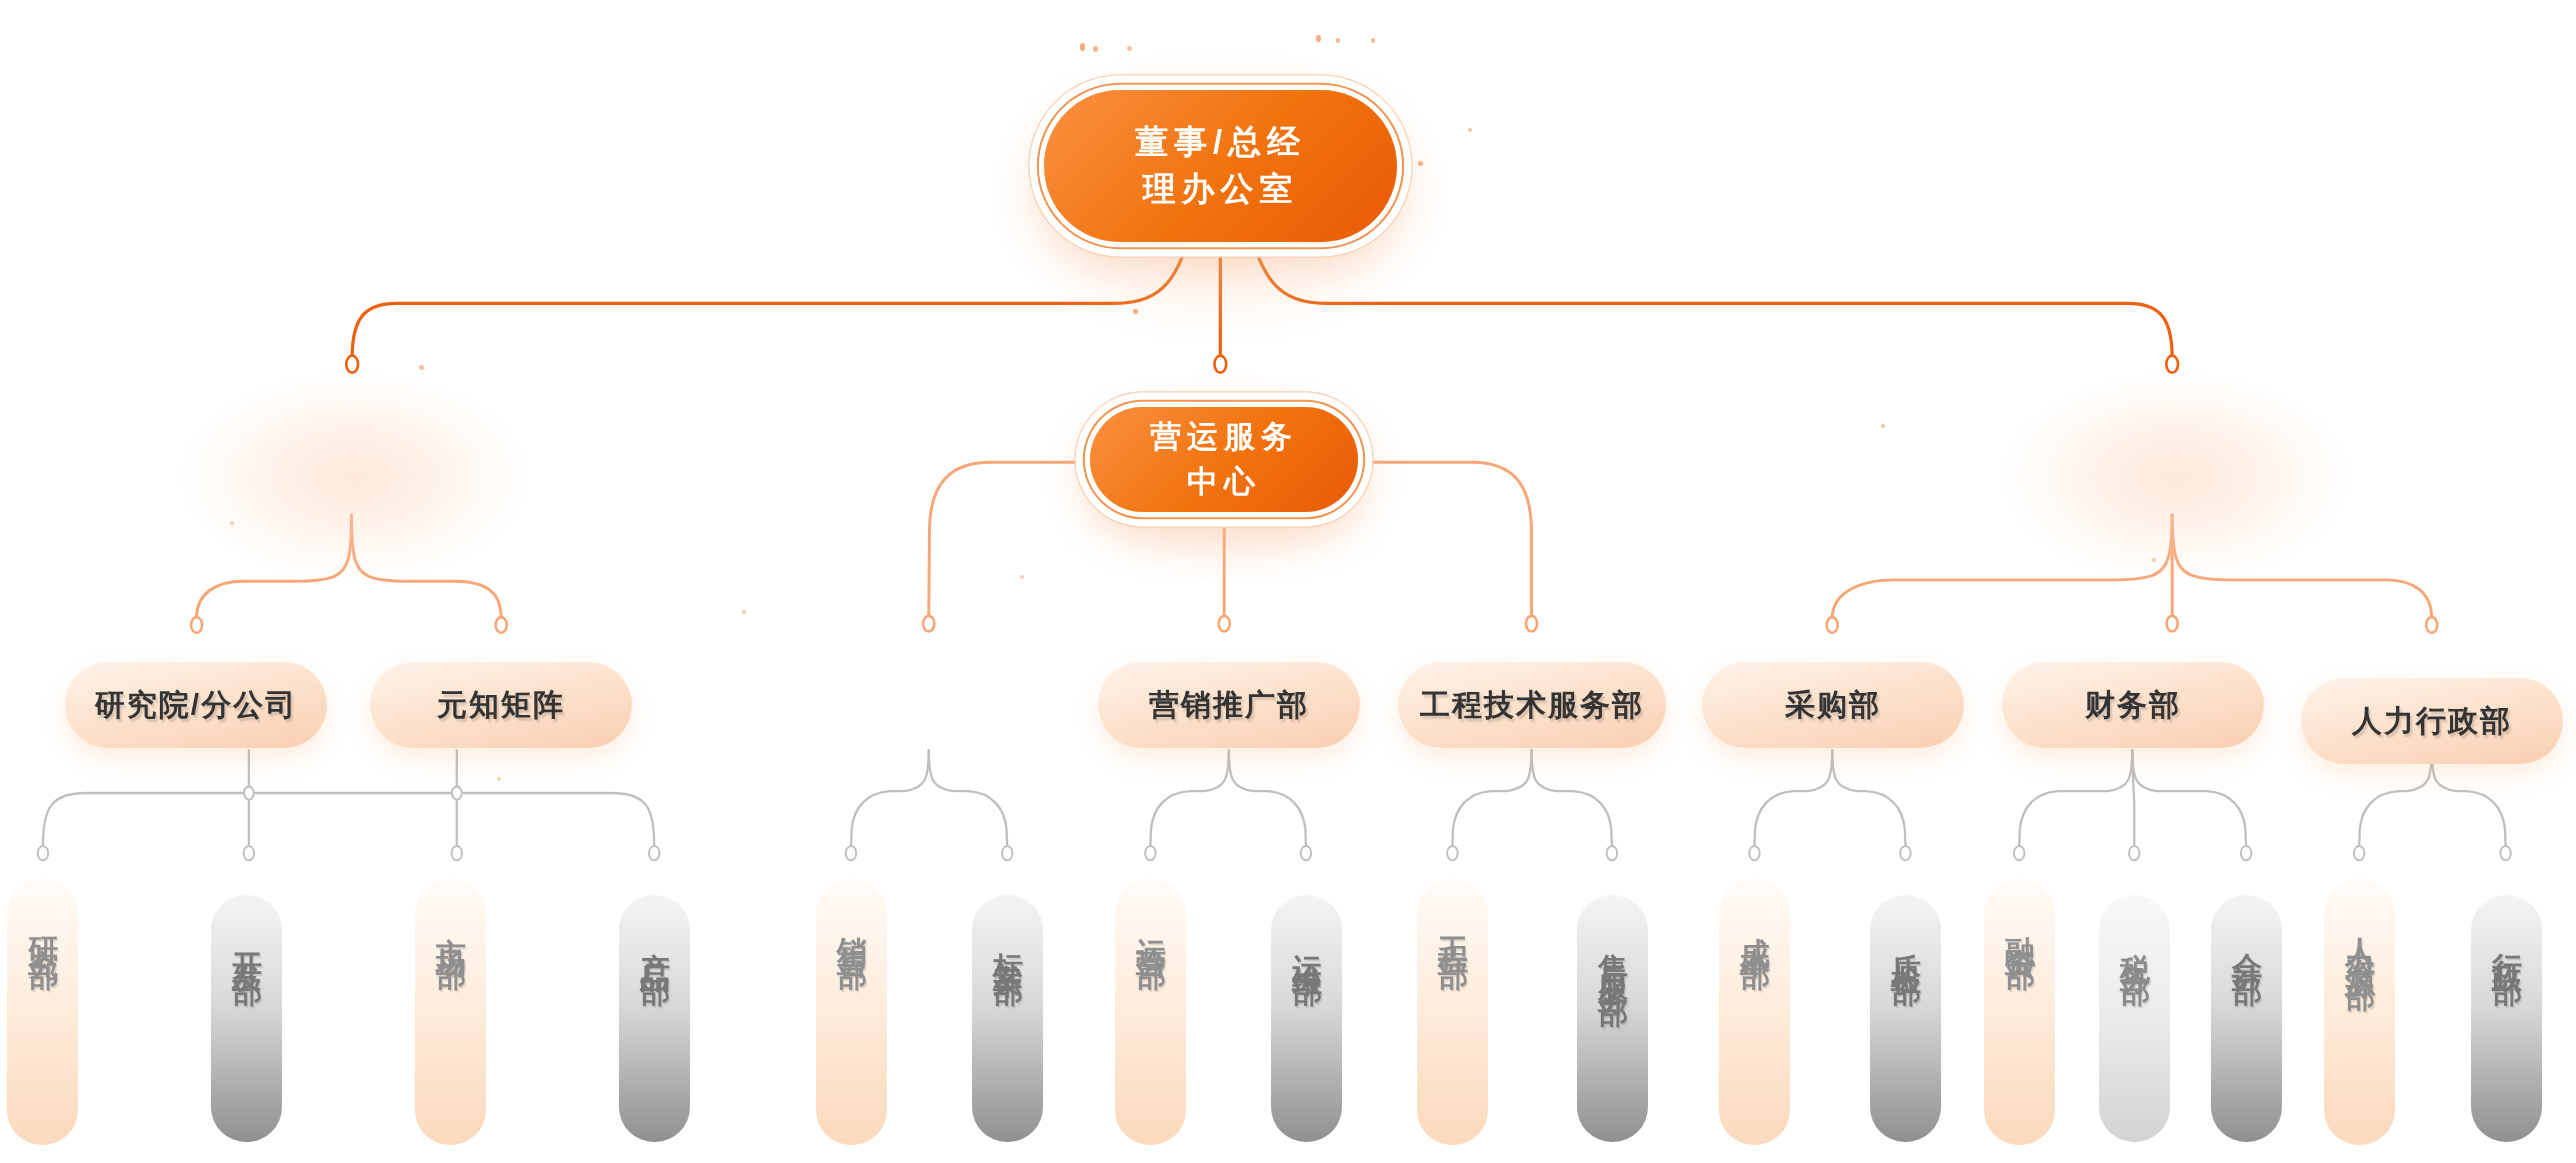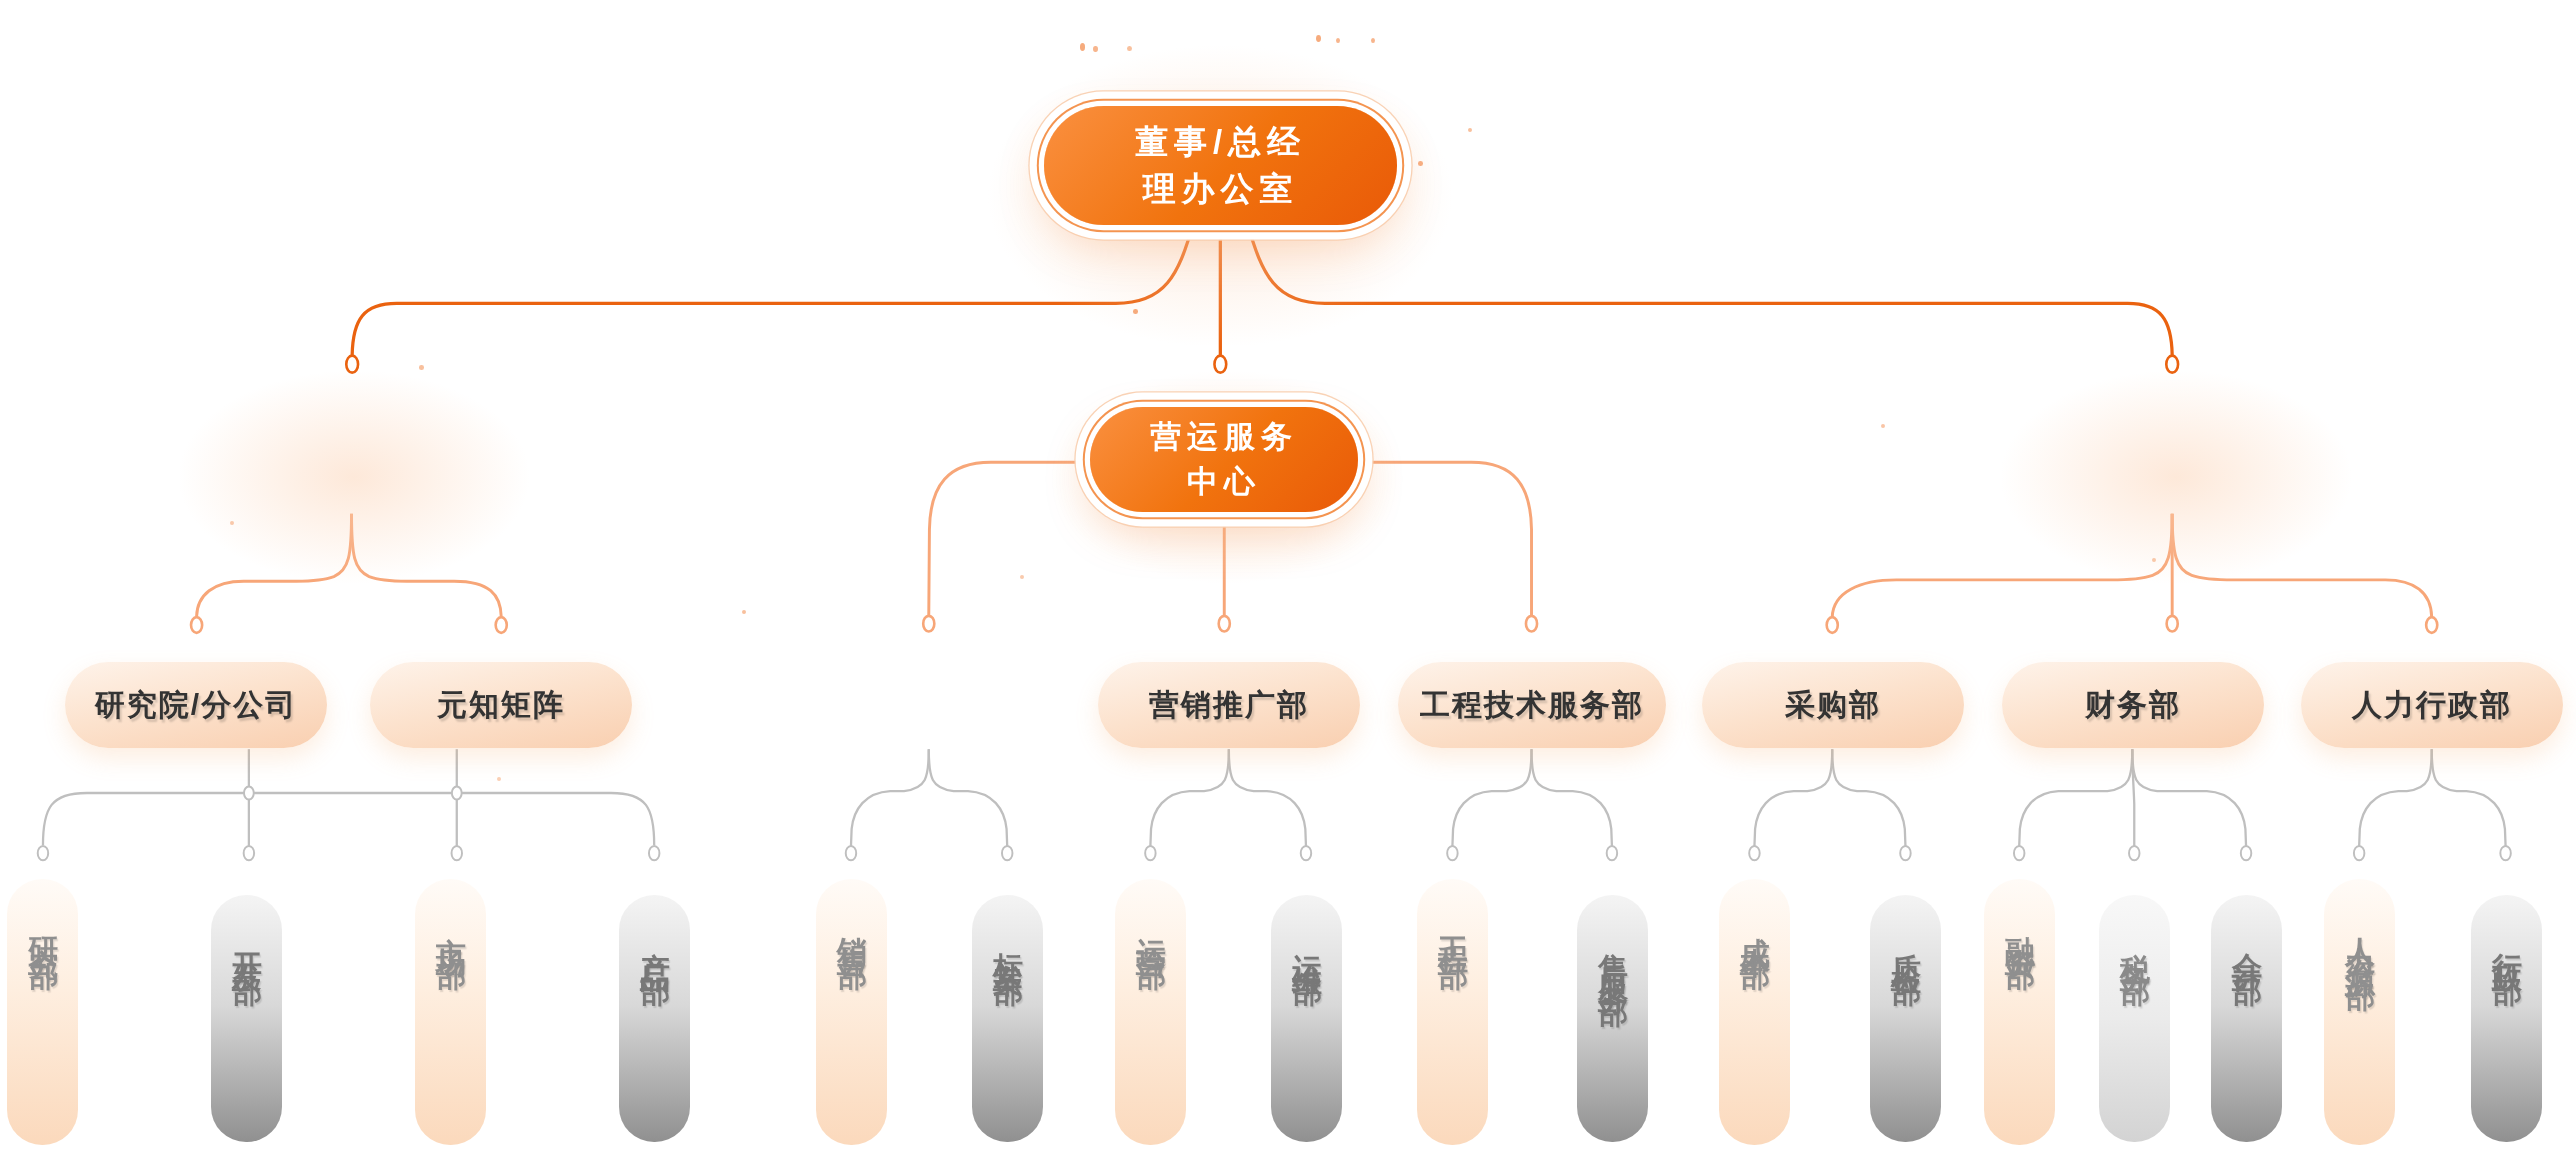--- a/index.html
+++ b/index.html
@@ -11,21 +11,21 @@
   .halo{position:absolute;border-radius:50%;pointer-events:none;
         background:radial-gradient(ellipse at center, rgba(252,214,186,0.55) 0%, rgba(255,255,255,0) 68%);}
 
   
   .node{position:absolute;display:flex;align-items:center;justify-content:center;text-align:center;
         border-radius:131px;color:#fff;font-weight:bold;
         background:linear-gradient(135deg,#FA9040 0%,#F1730E 52%,#E95A08 100%);
         box-shadow:0 0 0 5.2px #fff,0 0 0 7.2px #F49450,0 0 0 14.4px #fff,0 0 0 15.7px rgba(248,205,173,0.9),
                    0 19.6px 46px rgba(238,122,40,0.25);}
   .node .label{word-break:break-all;line-height:1.42;letter-spacing:5.9px;}
-  .root-node{left:1044px;top:106px;width:353px;height:119px;font-size:33px;}
+  .root-node{left:1044px;top:90px;width:353px;height:152px;font-size:33px;}
   .root-node .label{width:204px;}
   .center-node{width:268px;height:105px;font-size:31px;}
   .center-node .label{width:162px;}
   #center-strategy{left:217px;top:407px;}
   #center-operations{left:1090px;top:407px;}
   #center-general{left:2038px;top:407px;}
 
   
   .dept{position:absolute;top:662px;width:262px;height:86px;border-radius:46px;
         display:flex;align-items:center;justify-content:center;
@@ -175,21 +175,21 @@
   </div>
   <div class="dept" style="left:1398px;width:268px;">
     <span>工程技术服务部</span>
   </div>
   <div class="dept" style="left:1702px;">
     <span>采购部</span>
   </div>
   <div class="dept" style="left:2002px;">
     <span>财务部</span>
   </div>
-  <div class="dept" style="left:2301px;">
+  <div class="dept" style="left:2301px;margin-top:16px;">
     <span>人力行政部</span>
   </div>
 
   <div class="pill pill-peach" style="left:7.2px;">
     <span class="vtext">研究部</span>
   </div>
   <div class="pill pill-gray" style="left:211px;">
     <span class="vtext">开发部</span>
   </div>
   <div class="pill pill-peach" style="left:415px;">

